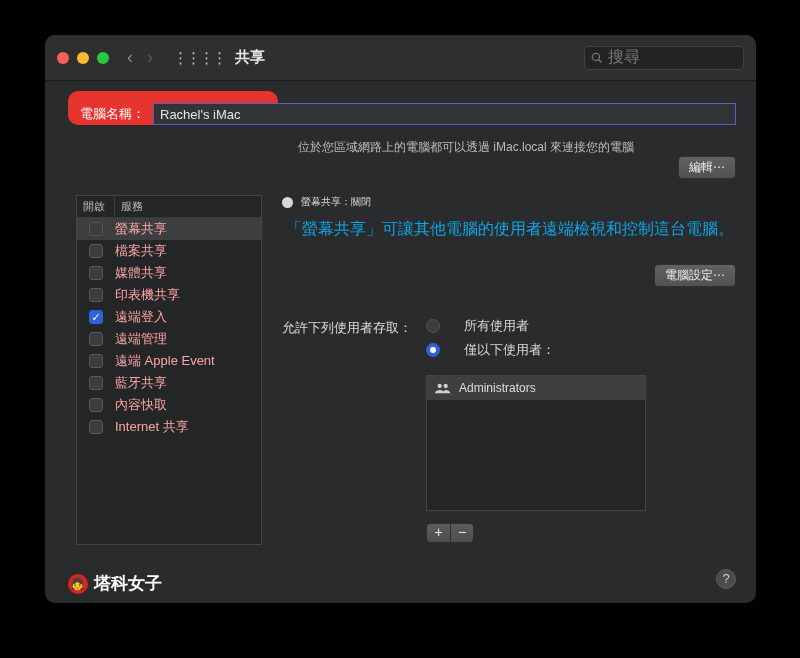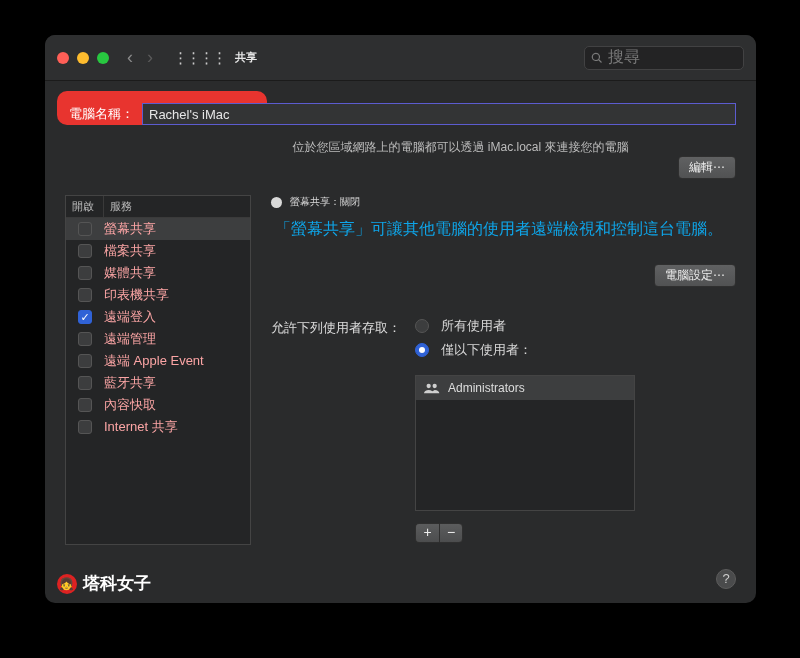--- a/index.html
+++ b/index.html
@@ -14,28 +14,28 @@
     background: #2e2f30; border-bottom: 1px solid #1b1b1b;
   }
   .traffic { display: flex; gap: 8px; }
   .dot { width: 12px; height: 12px; border-radius: 50%; }
   .dot.red { background: #ff5f57; }
   .dot.yellow { background: #febc2e; }
   .dot.green { background: #28c840; }
   .nav { display: flex; margin-left: 18px; gap: 14px; color: #8a8a8a; }
   .nav span { font-size: 18px; cursor: default; }
   .grid-icon { margin-left: 20px; color: #c9c9c9; font-size: 15px; letter-spacing: -2px; }
-  .title { color: #e6e6e6; font-size: 11px; font-weight: 600; margin-left: 10px; }
+  .title { color: #e6e6e6; font-size: 15px; font-weight: 600; margin-left: 10px; }
   .search {
     margin-left: auto; width: 160px; height: 24px; background: #232324;
     border: 1px solid #424243; border-radius: 5px; display: flex; align-items: center;
     padding: 0 6px; color: #7a7a7a; font-size: 16px;
   }
   .search svg { width: 12px; height: 12px; fill: #7a7a7a; margin-right: 5px; }
-  .content { flex: 1; padding: 16px 20px 19px 20px; position: relative; color: #d8d8d8; }
+  .content { flex: 1; padding: 16px 20px 19px 20px; position: relative; color: #d8d8d8; margin-left: 11px; }
   .highlight {
     position: absolute; left: 12px; top: 10px; width: 210px; height: 34px;
     background: #e8342f; border-radius: 10px; z-index: 1;
   }
   .name-row { display: flex; align-items: center; gap: 8px; position: relative; z-index: 2; height: 30px; margin-top: 2px; }
   .name-label { color: #fff; font-size: 13px; padding-left: 4px; }
   .name-input {
     flex: 1; height: 22px; background: #333435; border: 1px solid #5c5cd0;
     color: #e6e6e6; font-size: 13px; padding: 0 6px; outline: none;
   }
@@ -64,21 +64,21 @@
   .chk.on { background: #3062d6; border-color: #3062d6; color: #fff; font-size: 11px; text-align: center; line-height: 12px; }
   .svc-label { color: #fca5a5; }
   .detail { flex: 1; display: flex; flex-direction: column; }
   .status-row { display: flex; align-items: center; font-size: 10px; }
   .radio-dot { width: 11px; height: 11px; border-radius: 50%; background: #d9d9d9; margin-right: 8px; }
   .desc { font-size: 16px; color: #0ea5e9; margin-top: 10px; margin-left: 4px; }
   .comp-btn-row { display: flex; justify-content: flex-end; margin-top: 24px; }
   .access-row { display: flex; margin-top: 30px; font-size: 13px; gap: 14px; }
   .access-label { color: #ddd; padding-top: 2px; }
   .access-options { display: flex; flex-direction: column; gap: 6px; }
-  .opt { display: flex; align-items: center; gap: 12px; }
+  .opt { display: flex; align-items: center; gap: 24px; }
   .radio { width: 14px; height: 14px; border-radius: 50%; background: #3c3d3e; border: 1px solid #555; position: relative; }
   .radio.on { background: #3062d6; border-color: #3062d6; }
   .radio.on::after { content: ""; position: absolute; left: 3px; top: 3px; width: 6px; height: 6px; border-radius: 50%; background: #fff; }
   .userlist {
     margin-top: 10px; width: 220px; height: 136px; background: #242526; border: 1px solid #444;
   }
   .userrow { display: flex; align-items: center; height: 24px; background: #3d3e3f; padding: 0 8px; gap: 8px; font-size: 12px; color: #ddd; }
   .usericon { width: 16px; height: 12px; }
   .usericon svg { width: 16px; height: 12px; fill: #cfcfcf; }
   .plusminus { display: flex; margin-top: 6px; }

